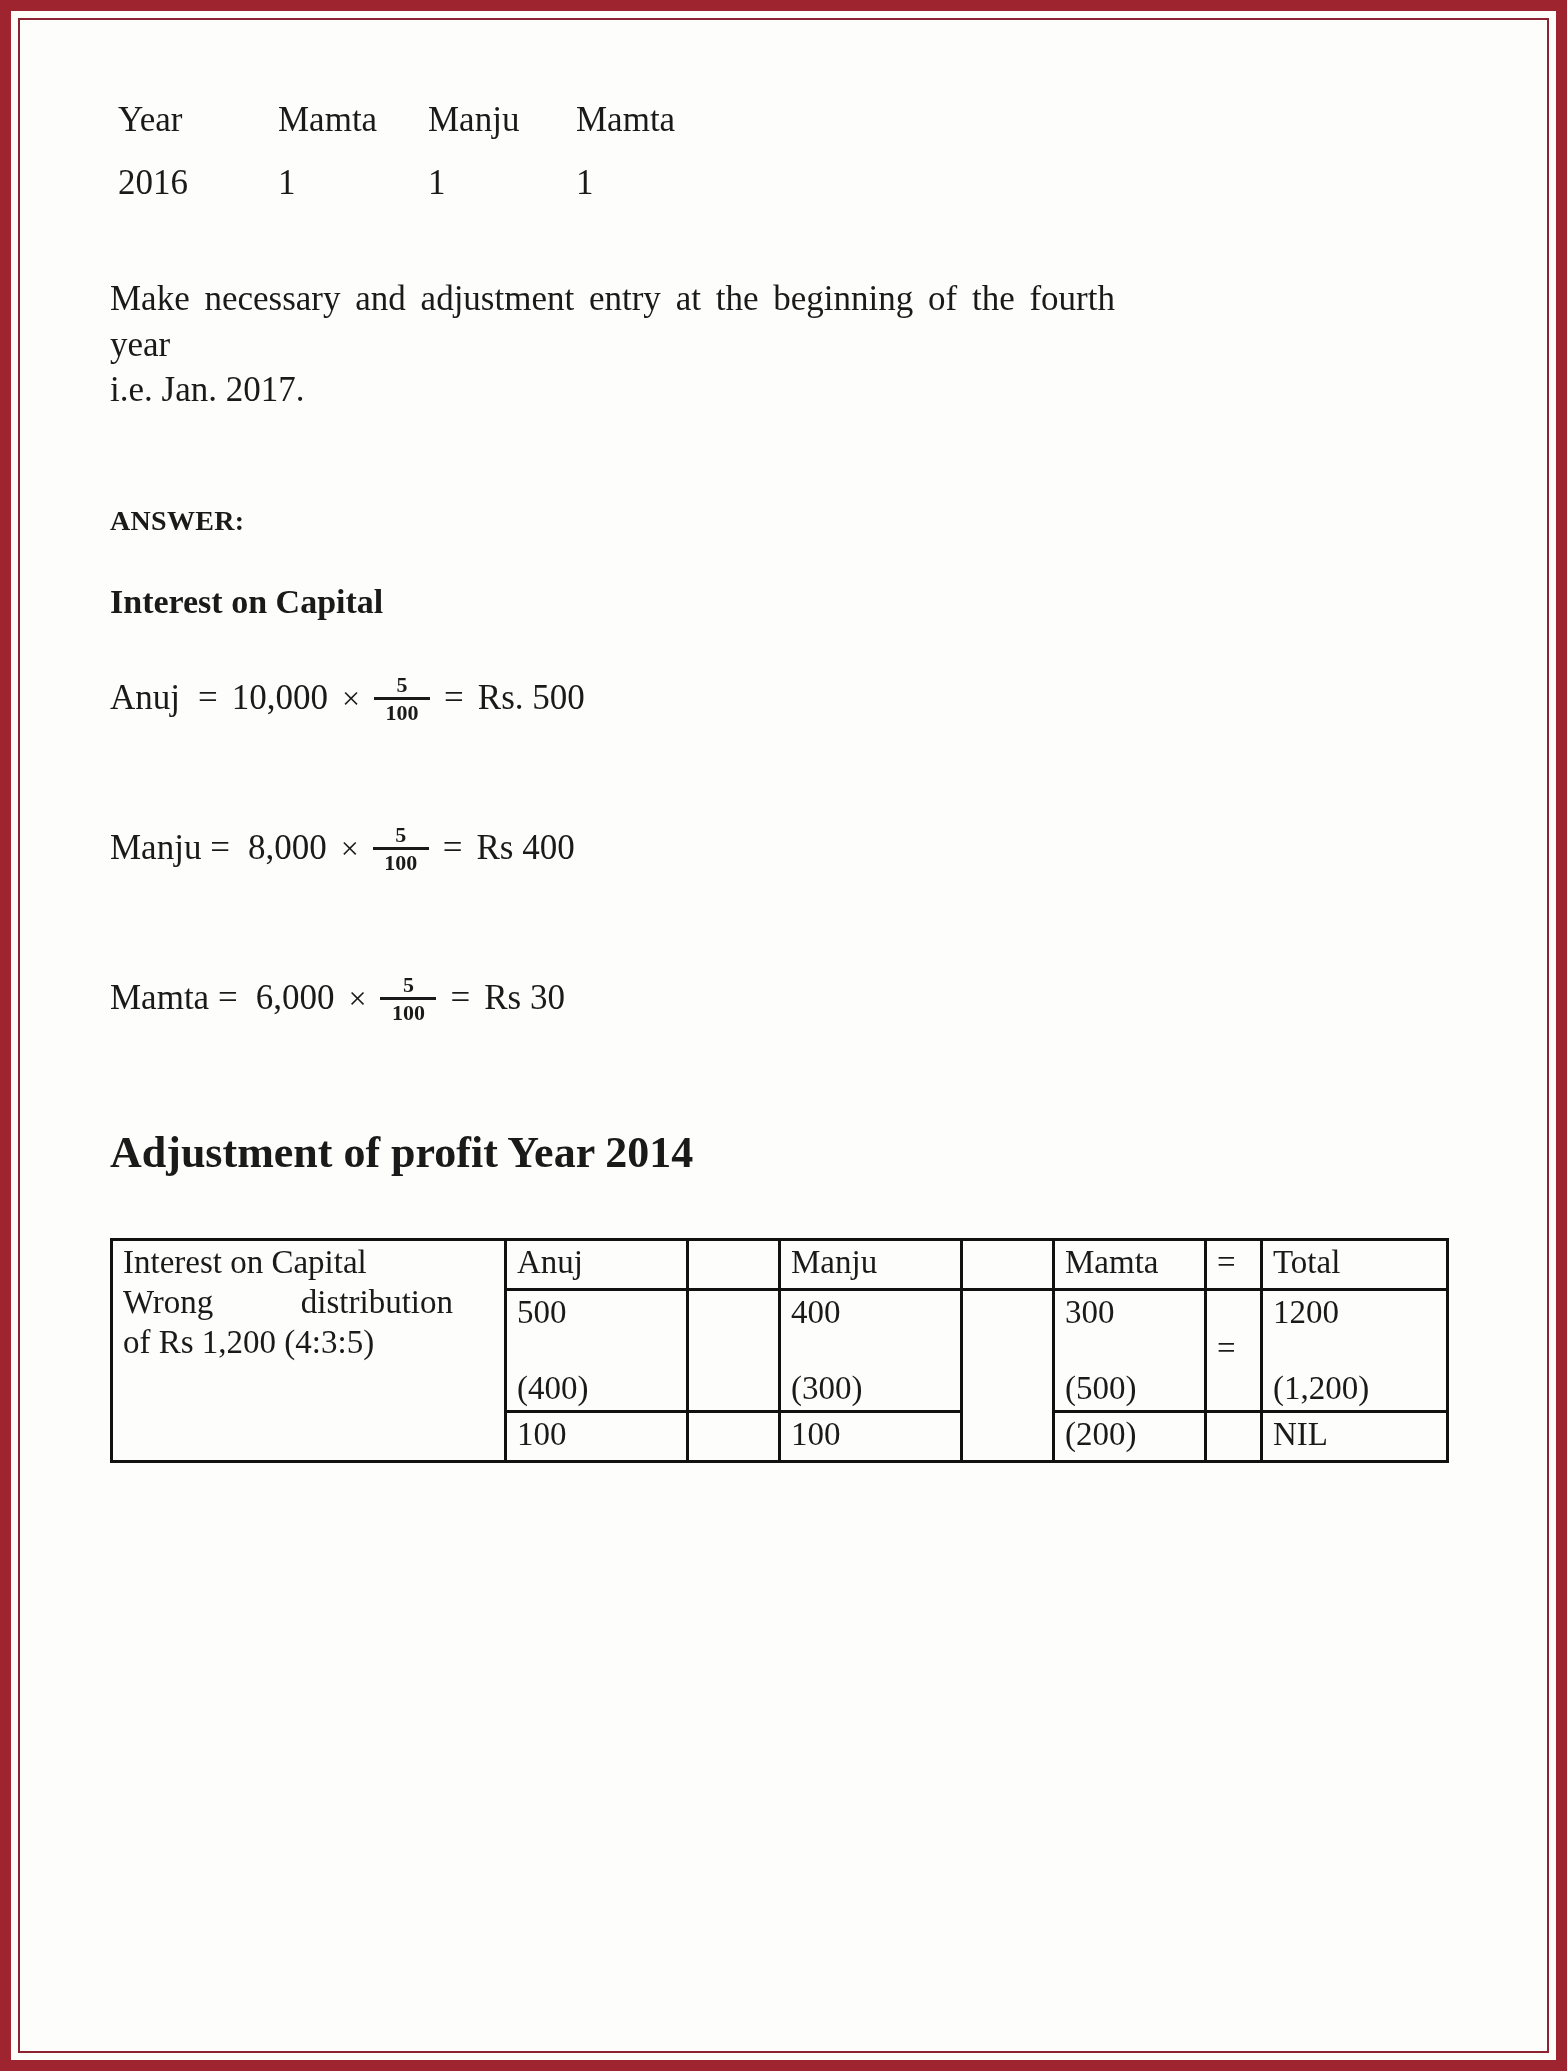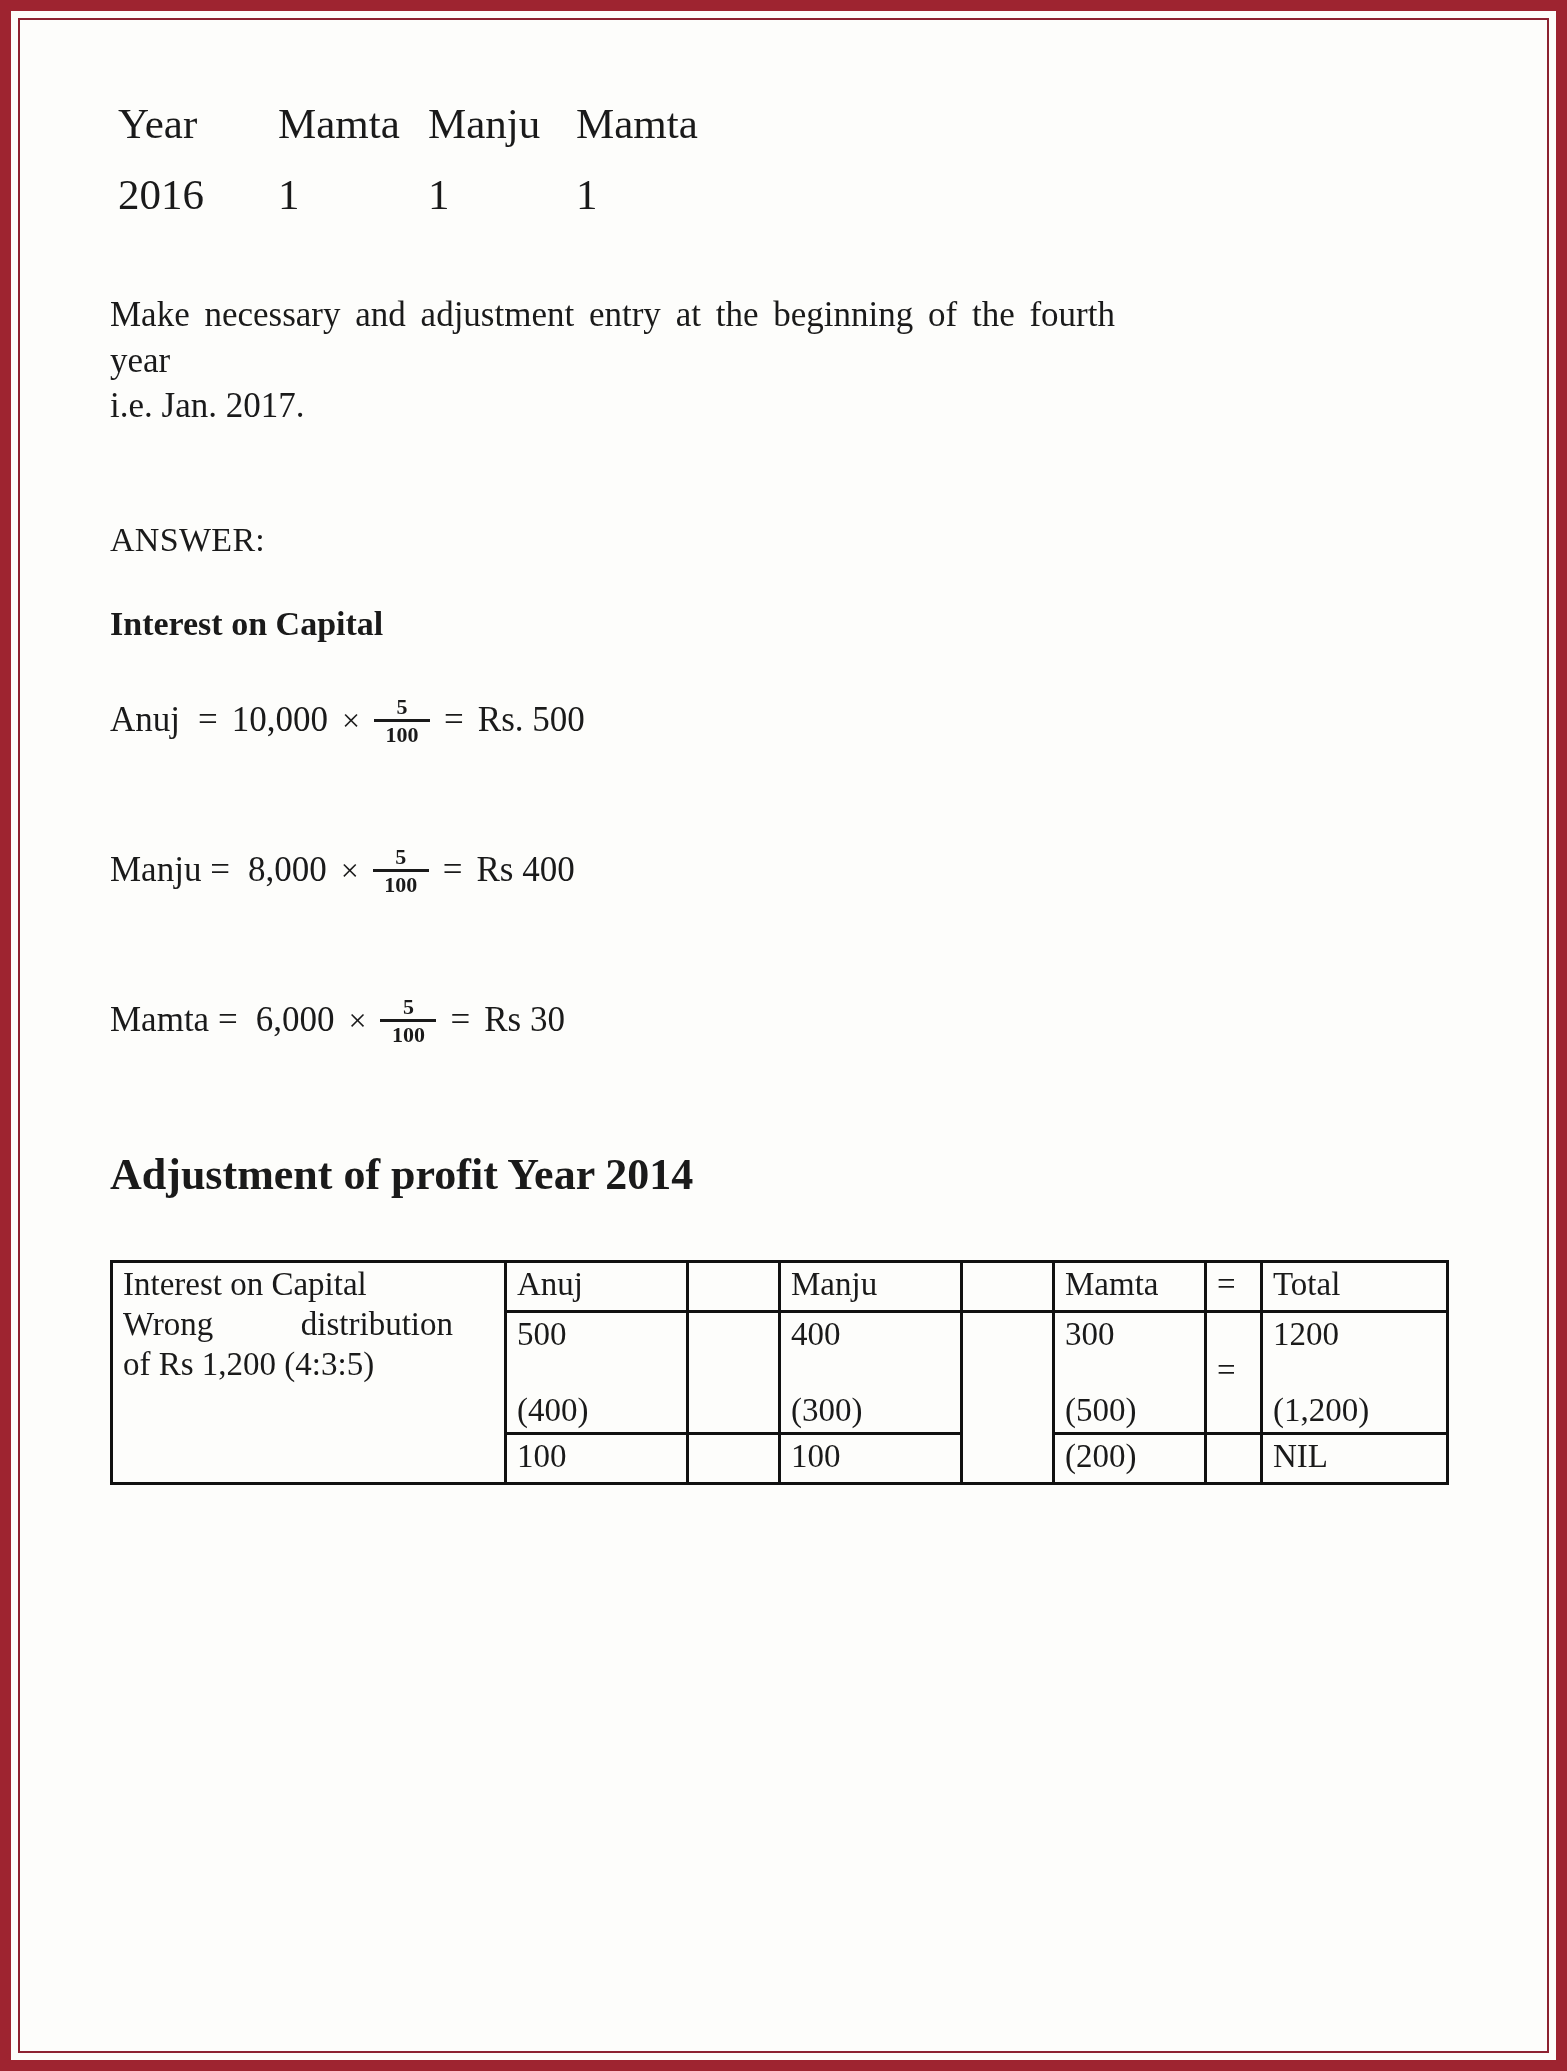--- a/index.html
+++ b/index.html
@@ -41,21 +41,21 @@
     box-sizing: border-box;
   }
 
   
   .plain-table {
     border-collapse: collapse;
     margin-left: 22px;
     margin-top: 22px;
   }
   .plain-table td {
-    font-size: 43px;
+    font-size: 35px;
     line-height: 1.0;
     padding: 0 0 28px 0;
     vertical-align: top;
     white-space: nowrap;
   }
   .plain-table td.c-year  { width: 160px; }
   .plain-table td.c-anju  { width: 150px; }
   .plain-table td.c-manju { width: 148px; }
   .plain-table td.c-mamta { width: 130px; }
 
@@ -63,22 +63,22 @@
   .para {
     font-size: 35px;
     line-height: 1.30;
     margin: 48px 0 0 14px;
     max-width: 1005px;
     text-align: justify;
   }
   .para .l2 { display: block; text-align: left; }
 
   .h-answer {
-    font-size: 34px;
-    font-weight: normal;
+    font-size: 28px;
+    font-weight: bold;
     margin: 92px 0 14px 14px;
     letter-spacing: 0.3px;
   }
   .h-sub {
     font-size: 34px;
     font-weight: bold;
     margin: 46px 0 0 14px;
   }
   .h-adjust {
     font-size: 44px;

